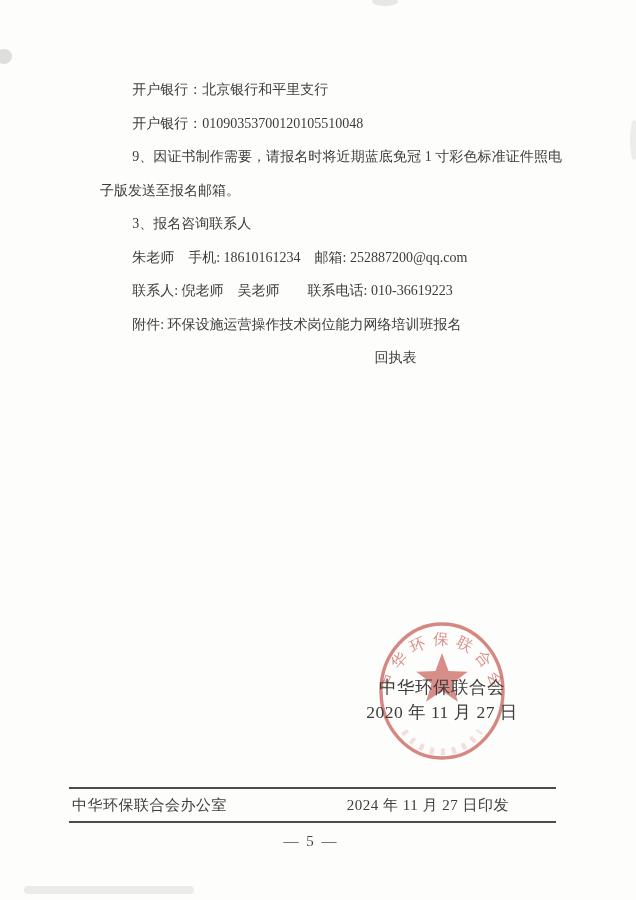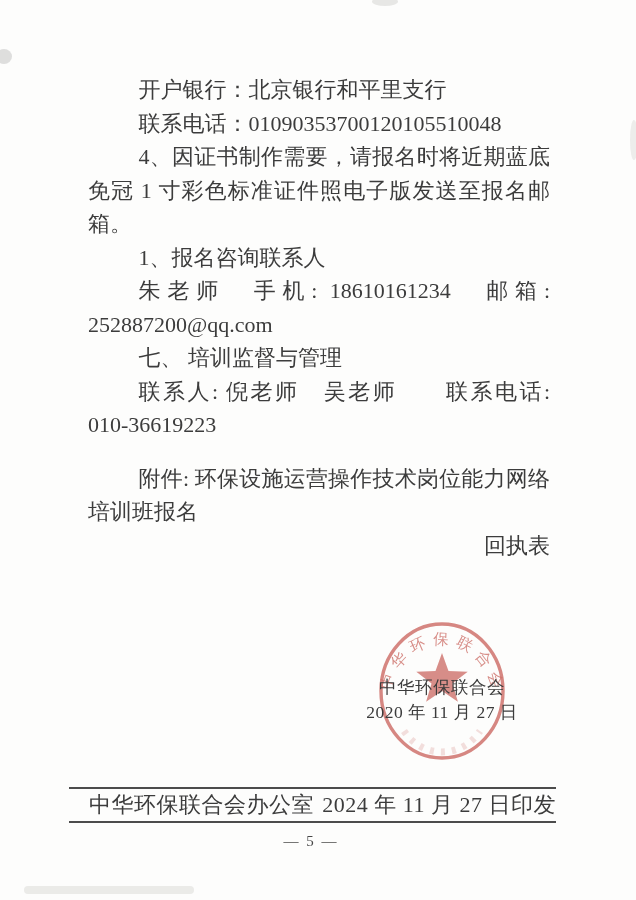--- a/index.html
+++ b/index.html
@@ -6,74 +6,73 @@
   body {
     width:636px; height:900px; position:relative; overflow:hidden;
     background:#fdfdfc;
     font-family:"Liberation Serif","DejaVu Serif",serif;
     color:#3c3c3c;
   }
   .page { position:absolute; inset:0; }
 
   
   .doc-body {
-    position:absolute; left:88px; top:73px; width:462px;
-    font-size:22px; line-height:33.5px;
+    position:absolute; left:100px; top:73px; width:462px;
+    font-size:14px; line-height:33.5px;
     text-align:justify; text-justify:inter-character;
   }
   .doc-body p { margin:0; text-indent:2.3em; }
-  .attachment { margin-top:20px; }
-  .att-cont { text-indent:0; padding-left:97px; text-align:right; }
+  .attachment { }
+  .att-cont { text-indent:0; padding-left:97px; text-align:center; }
 
   
   .seal {
     position:absolute; left:372px; top:617px; width:140px; height:150px;
     z-index:2; opacity:.82;
   }
   .signature {
     position:absolute; left:338px; top:675px; width:208px;
     text-align:center; font-size:17.5px; line-height:24.5px;
     letter-spacing:.5px; z-index:3;
   }
 
   
   .rule { position:absolute; left:69px; width:487px; height:2px; background:#4c4c4c; }
   .rule-top { top:787px; }
   .rule-bottom { top:821px; height:1.6px; }
   .footer-row {
-    position:absolute; left:69px; top:792px; width:487px;
+    position:absolute; left:52px; top:792px; width:487px;
     display:flex; justify-content:space-between; align-items:center;
-    font-size:22px; line-height:26px; letter-spacing:.5px;
+    font-size:15px; line-height:26px; letter-spacing:.5px;
   }
   .footer-office { margin-left:20px; }
-  .footer-date { }
+  .footer-date { margin-right:30px; }
   .page-num {
     position:absolute; left:0; top:833px; width:622px;
     text-align:center; font-size:15px; letter-spacing:2px; color:#474747;
   }
 
   
   .smudge { position:absolute; border-radius:50%; pointer-events:none; }
   .sm1 { left:-4px; top:49px; width:16px; height:15px; background:#b9b9b9; opacity:.45; }
   .sm2 { left:372px; top:-3px; width:26px; height:9px; background:#d8d8d5; opacity:.6; }
   .sm3 { left:24px; top:886px; width:170px; height:8px; background:#cfcfcb; opacity:.4; border-radius:4px; }
   .sm4 { left:630px; top:120px; width:8px; height:40px; background:#d5d5d2; opacity:.4; }
 </style>
 </head>
 <body>
 
 <div class="page">
 
   <div class="doc-body">
     <p>开户银行：北京银行和平里支行</p>
-    <p>联系电话：01090353700120105510048</p>
-    <p>4、因证书制作需要，请报名时将近期蓝底免冠 1 寸彩色标准证件照电子版发送至报名邮箱。</p>
-    <p>1、报名咨询联系人</p>
+    <p>开户银行：01090353700120105510048</p>
+    <p>9、因证书制作需要，请报名时将近期蓝底免冠 1 寸彩色标准证件照电子版发送至报名邮箱。</p>
+    <p>3、报名咨询联系人</p>
     <p>朱老师　手机: 18610161234　邮箱: 252887200@qq.com</p>
-    <p>七、 培训监督与管理</p>
     <p>联系人: 倪老师　吴老师　　联系电话: 010-36619223</p>
 
     <div class="attachment">
       <p>附件: 环保设施运营操作技术岗位能力网络培训班报名</p>
       <p class="att-cont">回执表</p>
     </div>
   </div>
 
   <svg class="seal" viewBox="0 0 140 150" xmlns="http://www.w3.org/2000/svg">
     <ellipse cx="70" cy="74" rx="61" ry="67" fill="none" stroke="#c4544c" stroke-width="3.4" opacity="0.85"></ellipse>

